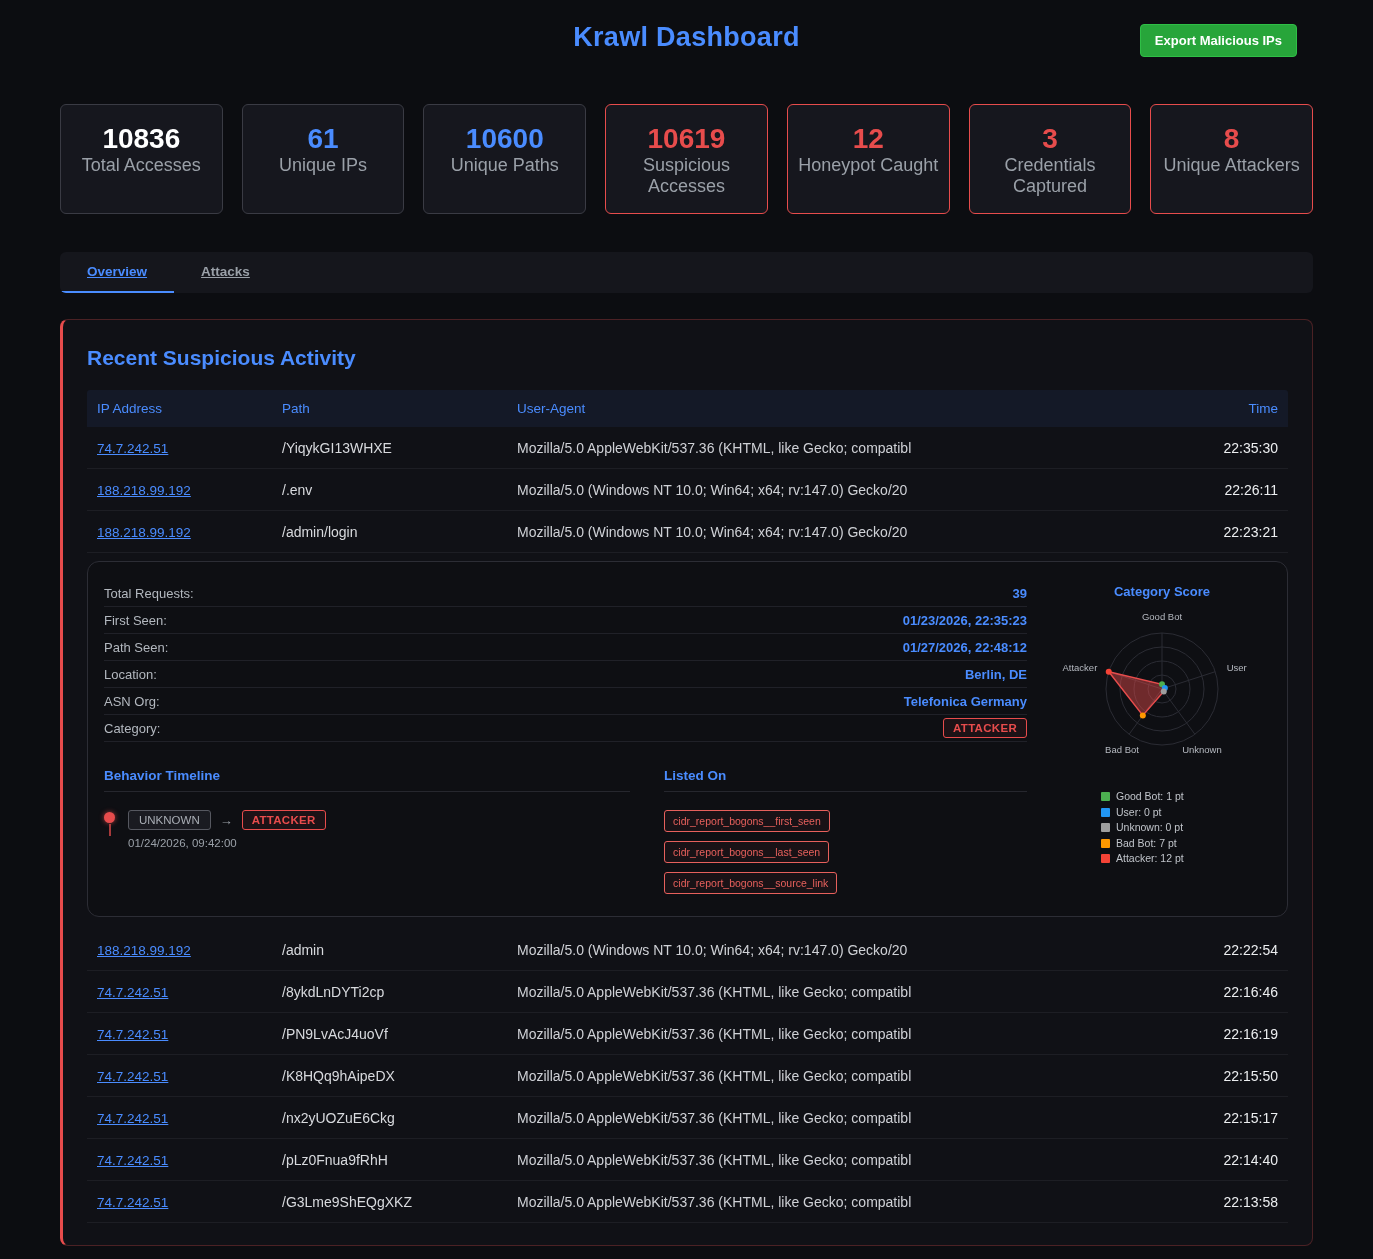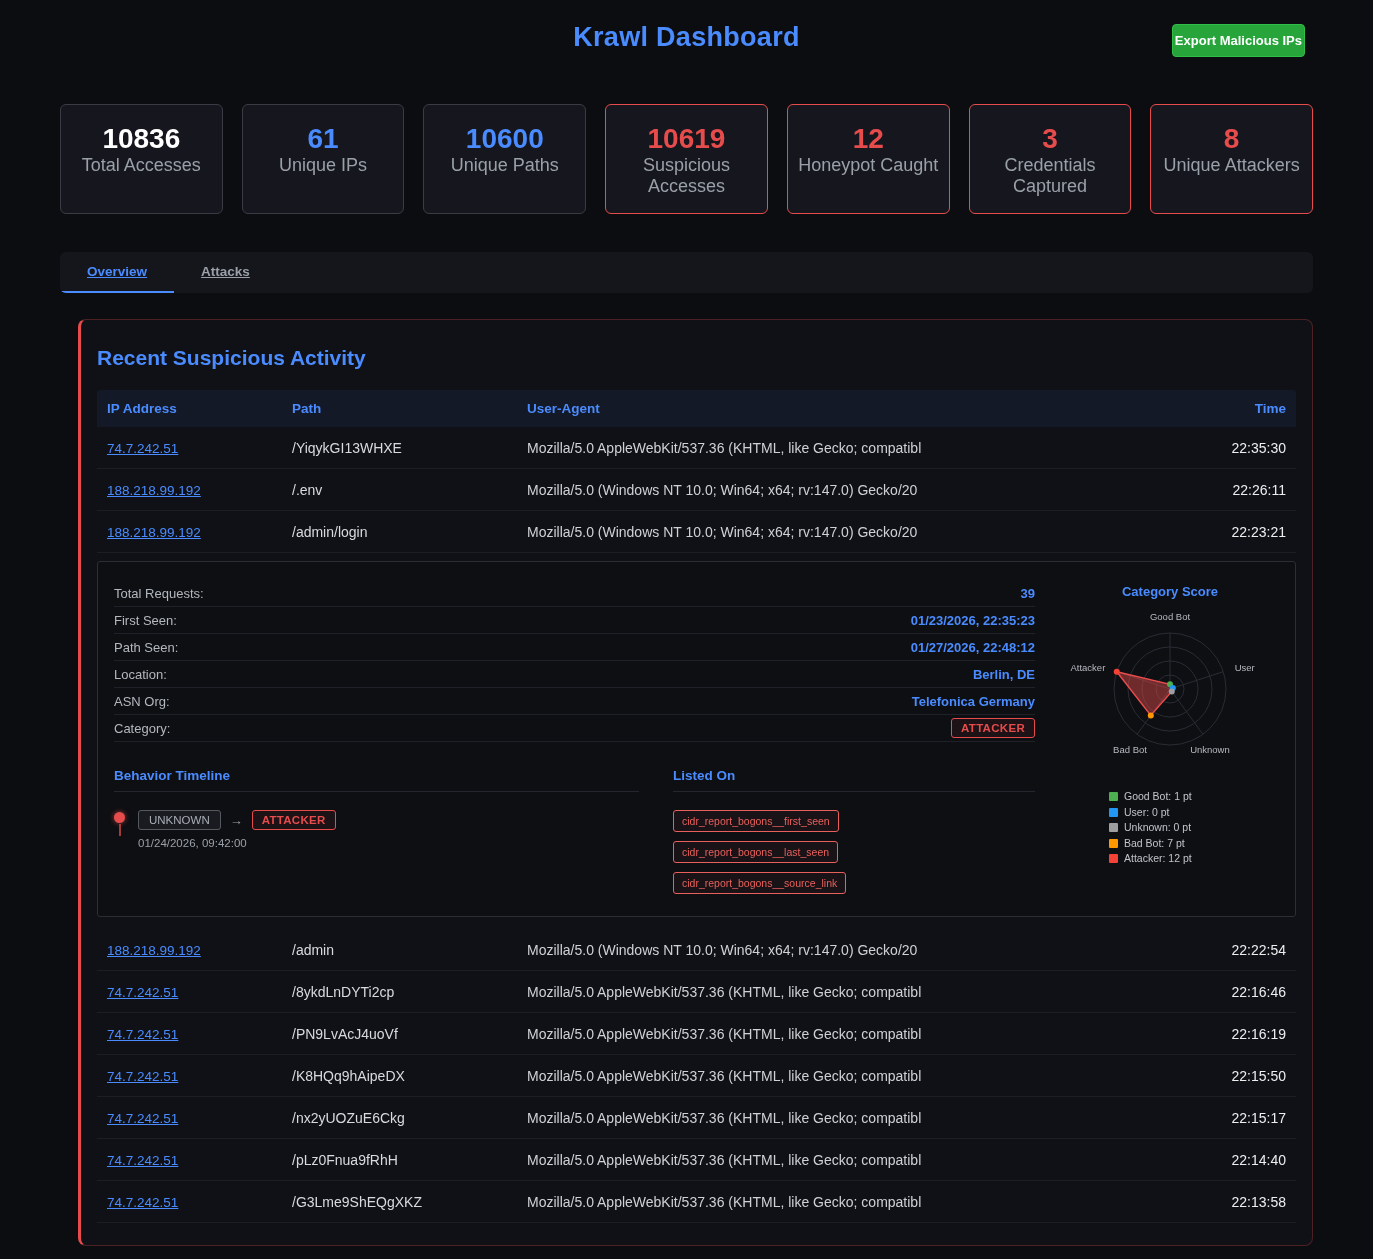--- a/index.html
+++ b/index.html
@@ -10,23 +10,23 @@
     padding: 0 60px 24px;
     min-width: 1373px;
   }
   
   .header { position: relative; padding-top: 22px; height: 72px; }
   .app-title {
     text-align: center; color: #4a8cff; font-size: 27px; font-weight: bold;
     letter-spacing: 0.3px;
   }
   .export-btn {
-    position: absolute; right: 8px; top: 24px;
+    position: absolute; right: 16px; top: 24px;
     background: #27a53a; color: #ffffff; border: 1px solid #2fbf46;
-    font-size: 13px; font-weight: 600; padding: 8px 2px; border-radius: 4px;
+    font-size: 13px; font-weight: 600; padding: 8px 14px; border-radius: 4px;
     cursor: pointer; font-family: inherit;
   }
   
   .stats { display: grid; grid-template-columns: repeat(7, 1fr); gap: 19px; margin-top: 32px; }
   .card {
     background: #16171e; border: 1px solid #3a3b44; border-radius: 6px;
     padding: 18px 6px 16px; text-align: center;
   }
   .card.red { border-color: #e74c4c; }
   .card .num { font-size: 28px; font-weight: bold; color: #ffffff; }
@@ -41,41 +41,41 @@
   .tab {
     display: flex; align-items: center; padding: 0 27px; font-size: 13.5px;
     color: #9aa0a8; text-decoration: underline; cursor: pointer;
     border-bottom: 2px solid transparent;
   }
   .tab.active { color: #4a8cff; border-bottom-color: #4a8cff; }
   
   .panel {
     margin-top: 26px; background: #101116;
     border: 1px solid rgba(231, 76, 76, 0.28); border-left: 3px solid #e74c4c;
-    border-radius: 8px; padding: 18px 16px 22px; margin-left: 18px;
+    border-radius: 8px; padding: 18px 24px 22px;
   }
   .panel-title { color: #4a8cff; font-size: 21px; font-weight: bold; margin: 8px 0 20px; }
   
   .thead, .trow {
     display: grid; grid-template-columns: 185px 235px 1fr 120px;
     align-items: center; padding: 0 10px;
   }
   .thead {
-    background: #141927; color: #4a8cff; font-weight: bold; font-size: 13.5px;
+    background: #141927; color: #4a8cff; font-weight: normal; font-size: 13.5px;
     height: 37px; border-radius: 3px 3px 0 0;
   }
   .trow { height: 42px; border-bottom: 1px solid #1d1e24; font-size: 14px; cursor: pointer; }
   .c-ip a { color: #4a8cff; text-decoration: underline; cursor: pointer; font-size: 13.5px; }
   .c-path { color: #d8dade; }
   .c-ua { color: #cfd1d6; }
   .c-time { text-align: right; color: #eceef0; }
   .c-time-h { text-align: right; }
   
   .detail {
-    margin: 8px 0 12px; border: 1px solid #2c2d35; border-radius: 3px;
+    margin: 8px 0 12px; border: 1px solid #2c2d35; border-radius: 12px;
     background: #0e0f13; padding: 18px 16px 22px; display: flex; gap: 26px;
   }
   .detail-left { flex: 1; min-width: 0; }
   .field {
     display: flex; justify-content: space-between; align-items: center;
     padding: 6px 0; border-bottom: 1px solid #202128; font-size: 13px; height: 27px;
   }
   .f-label { color: #b3b8bf; }
   .f-value { color: #4a8cff; font-weight: bold; }
   .badge-red {

